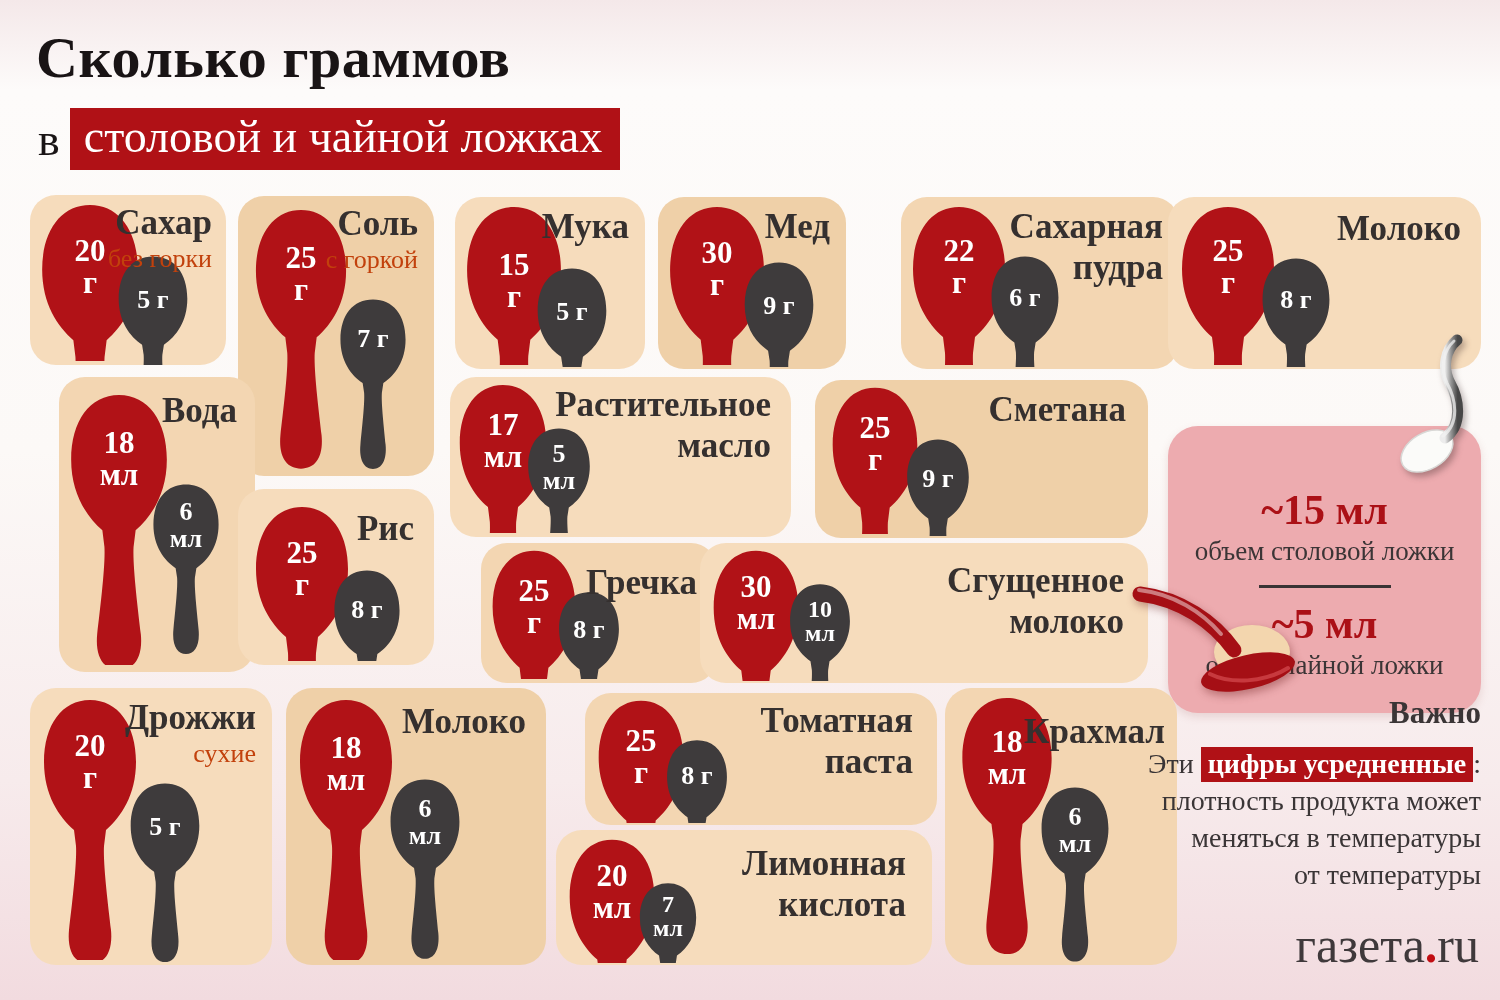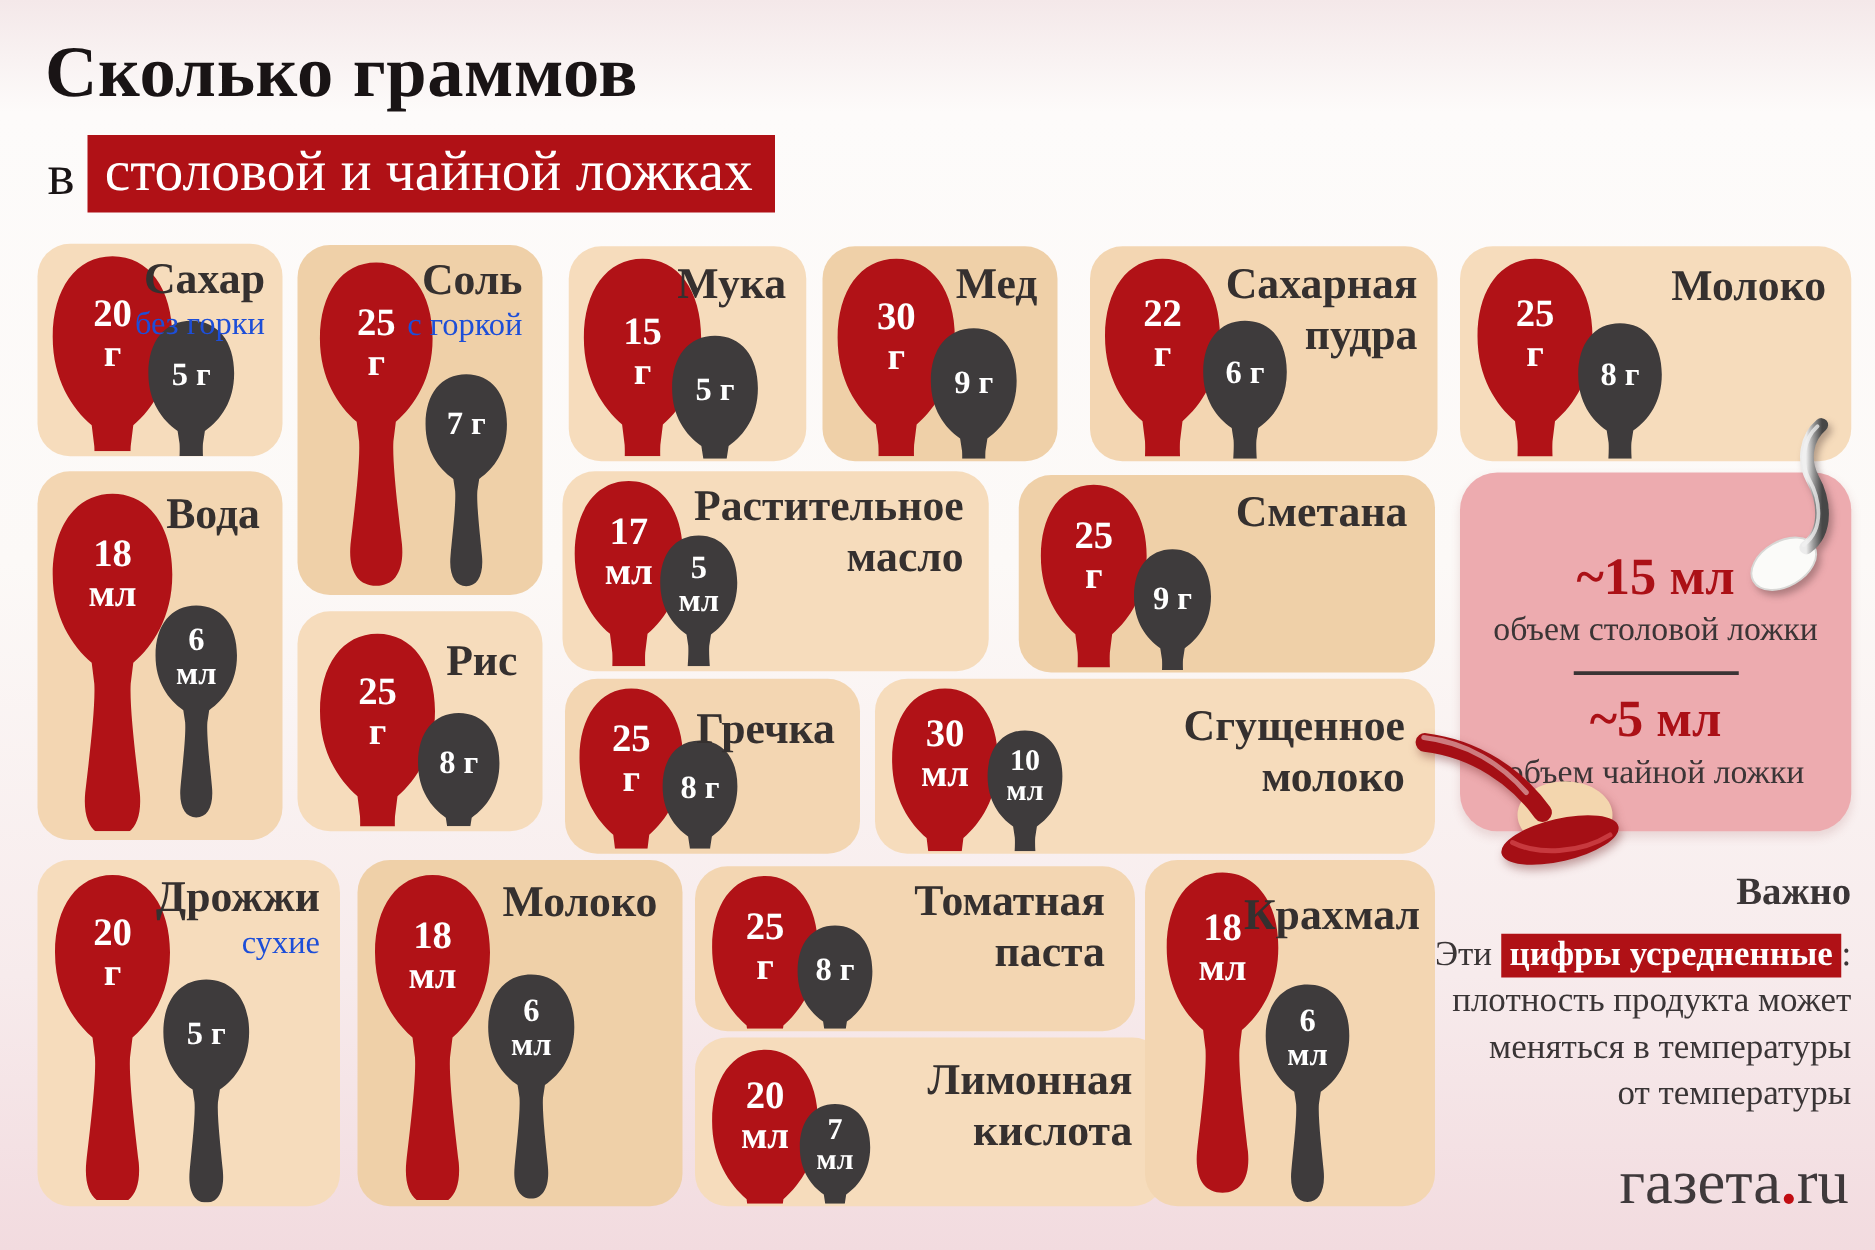--- a/index.html
+++ b/index.html
@@ -9,34 +9,34 @@
     background:linear-gradient(180deg,#f4e8e9 0%,#fdfbfa 9%,#fcf9f7 45%,#f7ebec 78%,#f2dbdf 100%);
   }
   
   .title { position:absolute; left:36px; top:24px; font-size:58px; font-weight:bold; color:#191415; letter-spacing:0.5px; }
   .subtitle-row { position:absolute; left:38px; top:108px; font-size:46px; color:#191415; display:flex; align-items:center; }
   .sub-prefix { margin-right:10px; }
   .sub-box { background:#b01116; color:#ffffff; padding:2px 18px 7px 14px; }
   
   .card { position:absolute; border-radius:26px; overflow:hidden; }
   .bg1 { background:#f6dcbc; }
-  .bg2 { background:#f3d6b2; }
+  .bg2 { background:#f3d6b2;margin-left:29px; }
   .bg3 { background:#efd0a8; }
-  .pink { background:#edabaf; border-radius:30px; box-shadow:0 4px 8px rgba(160,90,90,.18); }
+  .pink { background:#edabaf; border-radius:30px; box-shadow:0 4px 8px rgba(160,90,90,.18);margin-top:48px; }
   .spoon { position:absolute; }
   .sp { display:block; }
   .sp.red { fill:#b11217; }
   .sp.dark { fill:#3e3b3c; }
   .sv { position:absolute; left:0; width:100%; text-align:center; color:#fff; font-weight:bold; }
   .sv span { display:block; }
   .sv-t { font-size:31px; line-height:1.02; }
   .sv-s { font-size:26px; line-height:1.02; }
   .sv-xs { font-size:24px; line-height:1.02; }
   .plabel { position:absolute; top:10px; right:18px; text-align:right; font-weight:bold; font-size:35px; line-height:1.16; color:#35302f; }
-  .pnote { font-weight:normal; font-size:26px; line-height:1.12; color:#1d4ed8; }
+  .pnote { font-weight:normal; font-size:26px; line-height:1.12; color:#c2410c; }
   
   .vol-inner { position:absolute; left:0; right:0; top:62px; text-align:center; }
   .vol-big { font-size:42px; font-weight:bold; color:#ab1016; line-height:1.05; }
   .vol-cap { font-size:27px; color:#3b3536; margin-top:4px; }
   .vol-divider { width:132px; border-top:3px solid #3a3435; margin:18px auto 14px auto; }
   
   .note { position:absolute; right:19px; top:695px; width:420px; text-align:right; color:#3a3536; }
   .note-title { font-weight:bold; font-size:31px; margin-bottom:14px; }
   .note-line { font-size:28px; line-height:37px; }
   .hl { background:#b01116; color:#ffffff; font-weight:bold; padding:1px 7px 3px 7px;margin-top:20px; }

